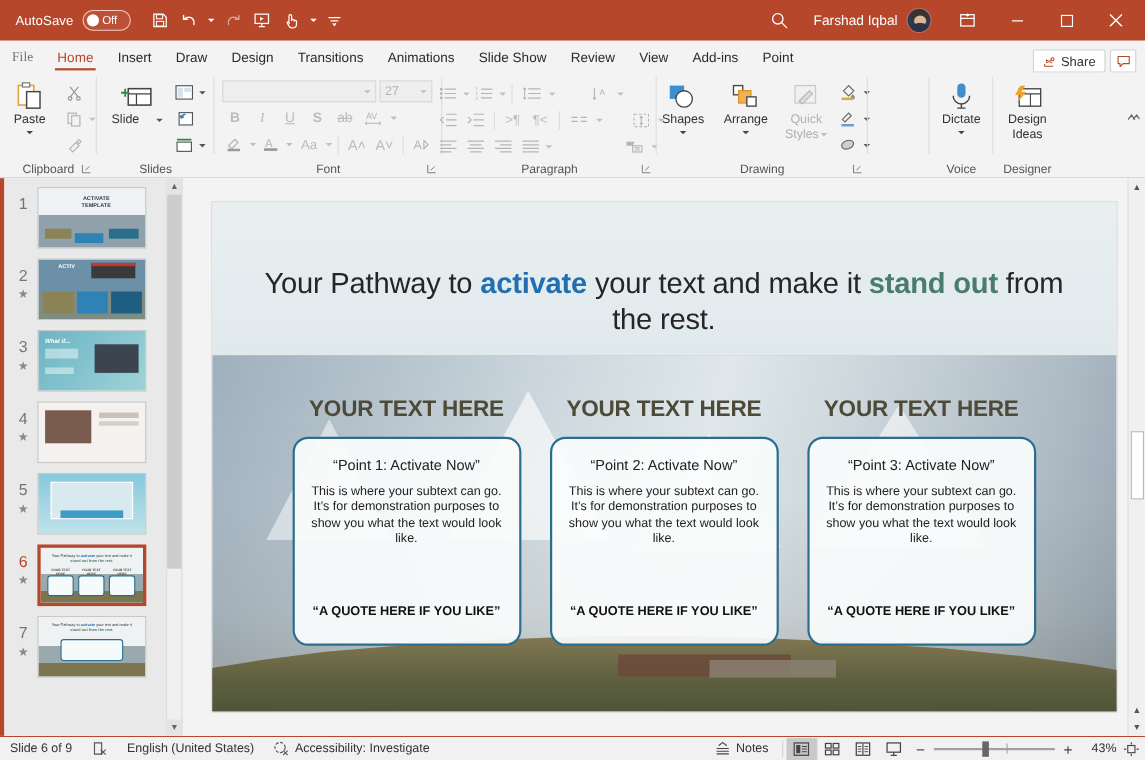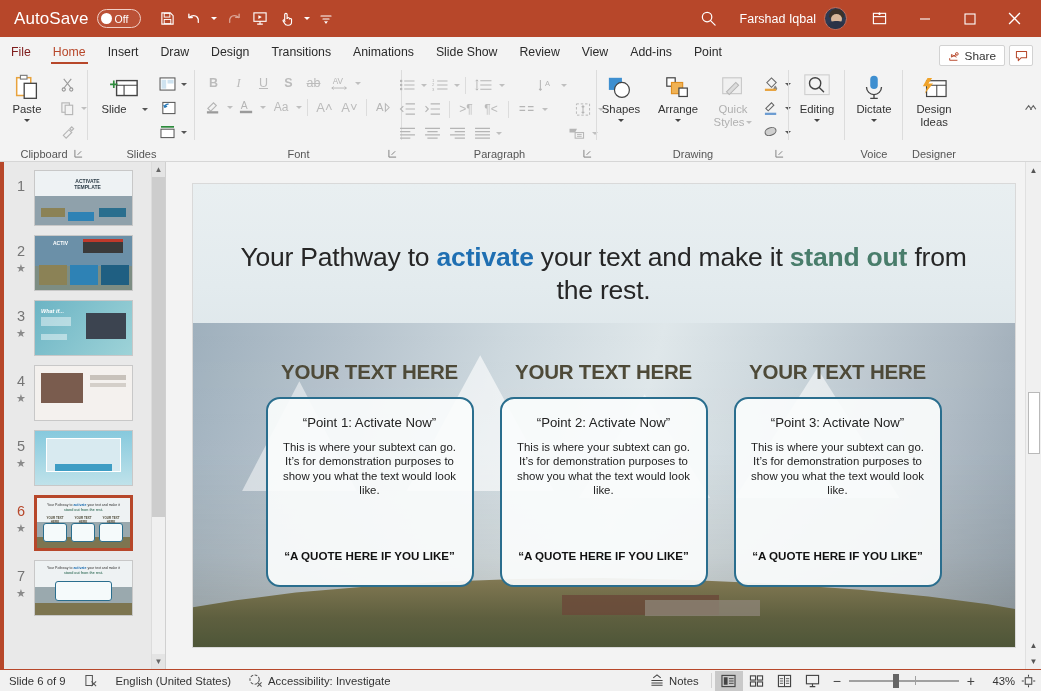--- a/index.html
+++ b/index.html
@@ -11,21 +11,21 @@
   }
   .app { position:relative; width:1041px; height:691px; display:flex; flex-direction:column; }
 
   
   .titlebar {
     height:37px; background:#b7472a; color:#fff;
     display:flex; align-items:center; flex:0 0 37px;
     font-size:12px; position:relative;
   }
   .tb-left { display:flex; align-items:center; gap:0px; padding-left:14px; }
-  .autosave-label { font-size:17px; margin-right:8px; letter-spacing:.1px;}
+  .autosave-label { font-size:12px; margin-right:8px; letter-spacing:.1px;}
   .toggle {
     width:44px; height:19px; border:1.3px solid #f0cfc6; border-radius:10px;
     display:flex; align-items:center; gap:3px; padding:0 3px; margin-right:13px;
     background:rgba(255,255,255,0.06);
   }
   .toggle .knob { width:11px; height:11px; border-radius:50%; background:#fff; }
   .toggle .off { font-size:10.5px; color:#fff; }
   .qat-btn {
     width:27px; height:28px; display:flex; align-items:center; justify-content:center;
     color:#fff; position:relative;
@@ -48,21 +48,21 @@
   .avatar .face{position:absolute;top:6px;left:6px;width:11px;height:10px;border-radius:50%;background:#d8b79a;}
   .avatar .body{position:absolute;bottom:0;left:2px;width:19px;height:8px;border-radius:9px 9px 0 0;background:#2b3347;}
   .winbtn { width:45px;height:37px;display:flex;align-items:center;justify-content:center;}
 
   
   .ribbontabs {
     height:29px; background:#f3f3f3; display:flex; align-items:stretch;
     flex:0 0 29px; font-size:12.3px; color:#333; position:relative;
   }
   .rtab { padding:0 11px; display:flex; align-items:center; position:relative; color:#2b2b2b; }
-  .rtab.file { color:#7f1d1d; }
+  .rtab.file { color:#737373;font-family:Liberation Serif, serif; }
   .rtab.active { color:#b7472a; font-weight:normal; }
   .rtab.active:after {
     content:""; position:absolute; left:9px; right:9px; bottom:2px; height:2.5px; background:#b7472a;
   }
   .tabs-right { margin-left:auto; display:flex; align-items:flex-end; gap:4px; padding-right:8px; }
   .share-btn {
     display:flex;align-items:center;gap:5px; border:1px solid #d2d2d2; background:#fff;
     height:21px; padding:0 8px; font-size:11.8px; color:#333; border-radius:2px;
   }
   .comment-btn { border:1px solid #d2d2d2; background:#fff; width:24px;height:21px;
@@ -424,20 +424,29 @@
               <i class="dcaret"></i>
             </div>
         </div>
       </div>
       <div class="glabel">Slides</div>
       <div class="gsplit"></div>
     </div>
 
     <div class="rgroup" style="width:207px">
       <div class="rgbody" style="flex-direction:column;align-items:flex-start;gap:2px;padding-top:1px">
+        <div class="srow" style="gap:3px">
+          <div class="fontbox">
+              <i class="dcaret dis"></i>
+            </div>
+          <div class="sizebox">
+            <span>27</span>
+              <i class="dcaret dis"></i>
+          </div>
+        </div>
         <div class="srow">
           <span class="sbtn dis" style="font-weight:bold">B</span>
           <span class="sbtn dis" style="font-style:italic;font-family:'Liberation Serif',serif">I</span>
           <span class="sbtn dis" style="text-decoration:underline">U</span>
           <span class="sbtn dis" style="font-weight:bold">S</span>
           <span class="sbtn dis" style="text-decoration:line-through">ab</span>
           <span class="sbtn dis" style="width:26px">
             <svg width="20" height="15" viewBox="0 0 22 16">
                 <text x="3" y="9" font-size="9" fill="#b5b5b5" font-family="Liberation Sans">AV</text>
                 <path d="M2 13h16M2 13l2-1.6M2 13l2 1.6M18 13l-2-1.6M18 13l-2 1.6" stroke="#b5b5b5" stroke-width="1" fill="none"></path>
@@ -667,33 +676,20 @@
       <div class="dlauncher">
         <svg width="9" height="9" viewBox="0 0 10 10">
             <path d="M1 1v8h8" fill="none" stroke="#777" stroke-width="1"></path>
             <path d="M4 6.5l4-4" stroke="#777" stroke-width="1"></path>
           </svg>
       </div>
       <div class="gsplit"></div>
     </div>
 
     <div class="rgroup" style="width:56px">
-      <div class="rgbody">
-        <div class="bigbtn">
-          <span class="ico">
-            <svg width="32" height="30" viewBox="0 0 34 32">
-                <rect x="4" y="2" width="26" height="21" fill="none" stroke="#d0d0d0" stroke-width="1.2"></rect>
-                <circle cx="15" cy="11" r="6" fill="none" stroke="#444" stroke-width="1.5"></circle>
-                <path d="M19.4 15.4L24 20" stroke="#444" stroke-width="1.5" stroke-linecap="round"></path>
-              </svg>
-          </span>
-          <span>Editing</span>
-          <i class="dc"></i>
-        </div>
-      </div>
       <div class="gsplit"></div>
     </div>
 
     <div class="rgroup" style="width:58px">
       <div class="rgbody">
         <div class="bigbtn">
           <span class="ico">
             <svg width="28" height="30" viewBox="0 0 28 32">
                 <rect x="10" y="3" width="8" height="14" rx="4" fill="#3e8fd0"></rect>
                 <path d="M6 15a8 8 0 0016 0" fill="none" stroke="#444" stroke-width="1.4"></path>

